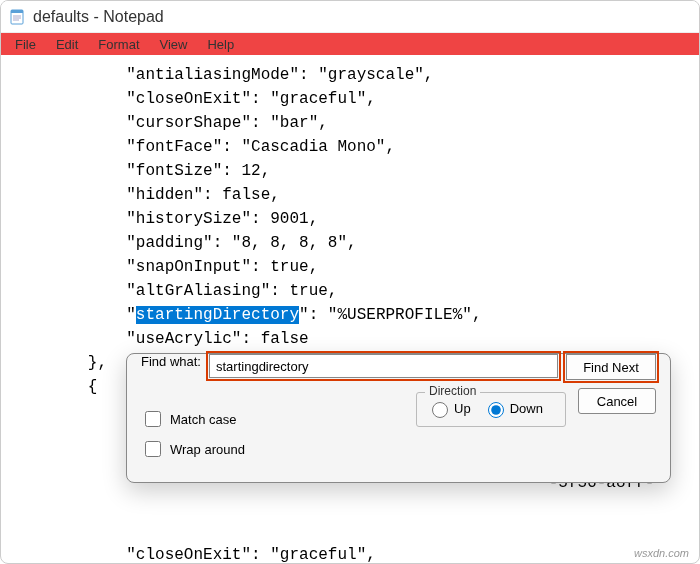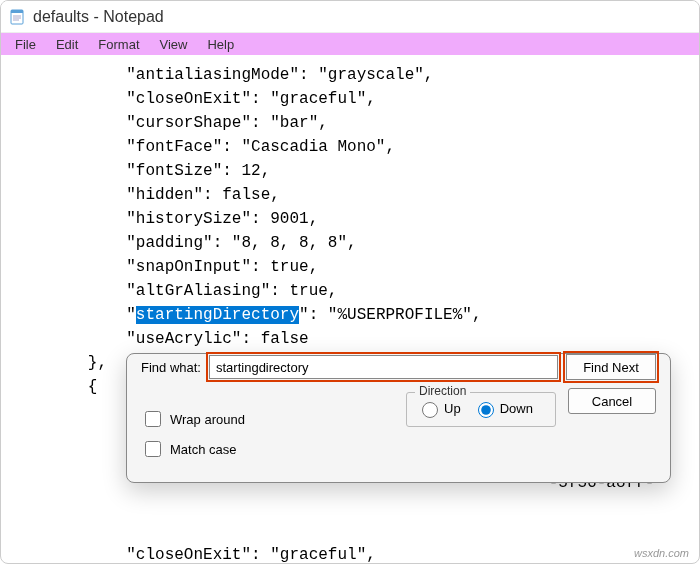--- a/index.html
+++ b/index.html
@@ -1,44 +1,44 @@
 <!DOCTYPE html>
 <html><head>
 <meta charset="utf-8">
 <style>
 * { box-sizing: border-box; }
 body { margin: 0; font-family: 'Segoe UI', sans-serif; font-size: 14px; background: #fff; width: 700px; height: 564px; overflow: hidden; position: relative; }
 .window { border: 1px solid #ccc; border-radius: 8px; overflow: hidden; height: 564px; position: relative; background: #fff; }
 .titlebar { height: 32px; display: flex; align-items: center; padding: 0 8px; background: #fff; border-bottom: 1px solid #eee; }
 .titlebar-icon { width: 16px; height: 16px; margin-right: 8px; }
 .titlebar-title { font-size: 16px; color: #333; }
-.menubar { height: 22px; display: flex; align-items: center; padding: 0 4px; background: #f0abfc; }
+.menubar { height: 22px; display: flex; align-items: center; padding: 0 4px; background: #ef4444; }
 .menu-item { padding: 2px 10px; font-size: 13px; color: #333; cursor: default; }
 .editor { padding: 8px 10px; font-family: Consolas, 'Courier New', monospace; font-size: 16px; line-height: 1.5; white-space: pre; color: #000; position: relative; height: calc(100% - 54px); overflow: hidden; }
 .editor .line { display: block; }
 .hl { background: #0078d4; color: #fff; }
 .find-dialog { position: absolute; left: 125px; top: 352px; width: 545px; background: #f5f5f5; border: 1px solid #888; border-radius: 8px; box-shadow: 0 8px 24px rgba(0,0,0,0.2); padding: 0; }
 .find-header { display: flex; align-items: center; justify-content: space-between; padding: 10px 14px 8px 14px; }
 .find-title { font-size: 13px; color: #000; }
 .close-btn { width: 24px; height: 24px; display: flex; align-items: center; justify-content: center; font-size: 18px; cursor: pointer; color: #333; }
 .find-body { padding: 0 14px 14px 14px; }
-.find-row1 { display: flex; align-items: center; gap: 8px; margin-bottom: 8px; }
+.find-row1 { display: flex; align-items: flex-start; gap: 8px; margin-bottom: 8px; }
 .find-label { font-size: 13px; white-space: nowrap; min-width: 60px; }
 .find-input { flex: 1; height: 24px; border: 1px solid #888; padding: 2px 6px; font-size: 13px; background: #fff; outline: 2px solid #d83b01; outline-offset: 1px; }
 .find-next-btn { width: 90px; height: 26px; border: 1px solid #888; background: #fdfdfd; font-size: 13px; border-radius: 0; outline: 2px solid #d83b01; outline-offset: 1px; cursor: pointer; }
 .find-row2 { display: flex; align-items: flex-start; gap: 12px; }
 .find-left { flex: 1; padding-top: 20px; }
 .check-row { display: flex; align-items: center; margin-bottom: 8px; font-size: 13px; gap: 6px; }
 .check-row input { width: 16px; height: 16px; border-radius: 3px; }
 .direction-group { border: 1px solid #bbb; border-radius: 3px; padding: 6px 10px 8px 10px; position: relative; margin-top: 4px; width: 150px; }
 .direction-legend { position: absolute; top: -9px; left: 8px; background: #f5f5f5; padding: 0 4px; font-size: 12px; color: #333; }
 .direction-radios { display: flex; gap: 12px; align-items: center; font-size: 13px; }
 .direction-radios label { display: flex; align-items: center; gap: 3px; }
 .direction-radios input[type=radio] { width: 16px; height: 16px; accent-color: #0078d4; }
-.cancel-btn { width: 88px; height: 26px; border: 1px solid #888; background: #fdfdfd; font-size: 13px; border-radius: 3px; cursor: pointer; }
+.cancel-btn { width: 78px; height: 26px; border: 1px solid #888; background: #fdfdfd; font-size: 13px; border-radius: 3px; cursor: pointer; }
 .right-col { display: flex; flex-direction: column; gap: 6px; align-items: flex-end; }
 .watermark { position: absolute; bottom: 4px; right: 10px; font-size: 11px; color: #999; font-family: sans-serif; font-style: italic; }
 </style>
 </head>
 <body>
 
 <div class="window">
   <div class="titlebar">
     <svg class="titlebar-icon" viewBox="0 0 16 16">
       <rect x="2" y="1" width="12" height="14" rx="1" fill="#fff" stroke="#5aa0d8" stroke-width="1"></rect>
@@ -62,25 +62,25 @@
     <div class="find-body">
       <div class="find-row1">
         <span class="find-label">Find what:</span>
         <input class="find-input" type="text" value="startingdirectory" style="">
         <button class="find-next-btn">Find Next</button>
       </div>
       <div class="find-row2">
         <div class="find-left">
           <div class="check-row">
             <input type="checkbox" style="">
-            <span>Wrap around</span>
+            <span>Match case</span>
           </div>
           <div class="check-row">
             <input type="checkbox" style="">
-            <span>Match case</span>
+            <span>Wrap around</span>
           </div>
         </div>
         <div class="direction-group">
           <span class="direction-legend">Direction</span>
           <div class="direction-radios">
             <label>
                 <input type="radio" name="dir" style="">
                 <span>Up</span>
               </label>
             <label>

